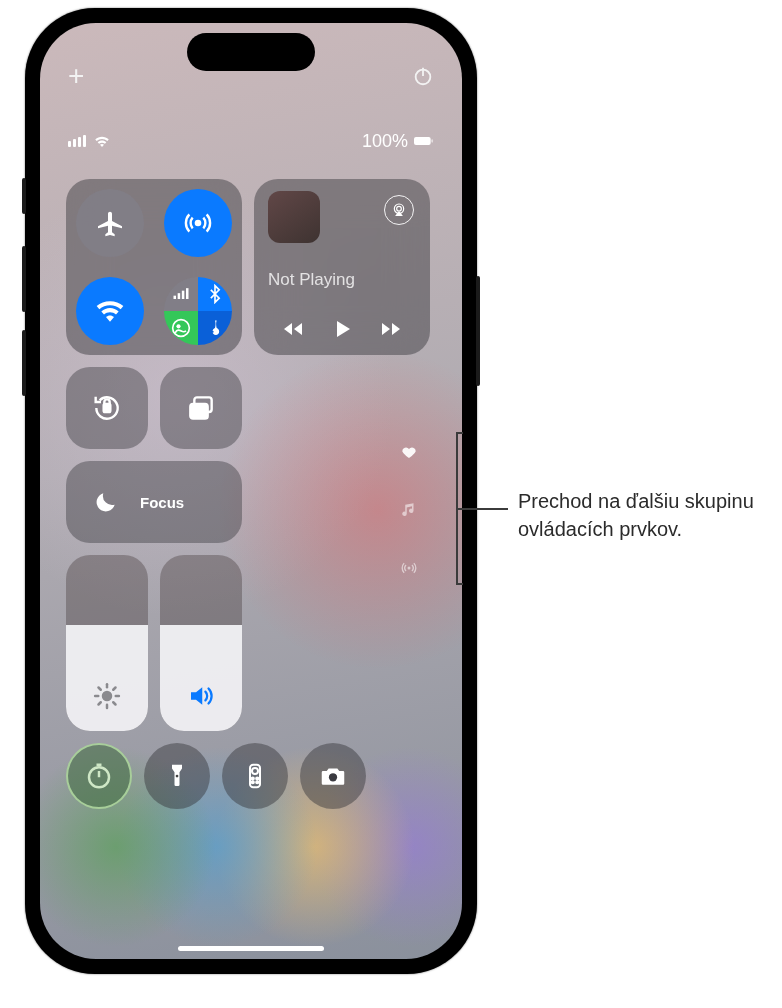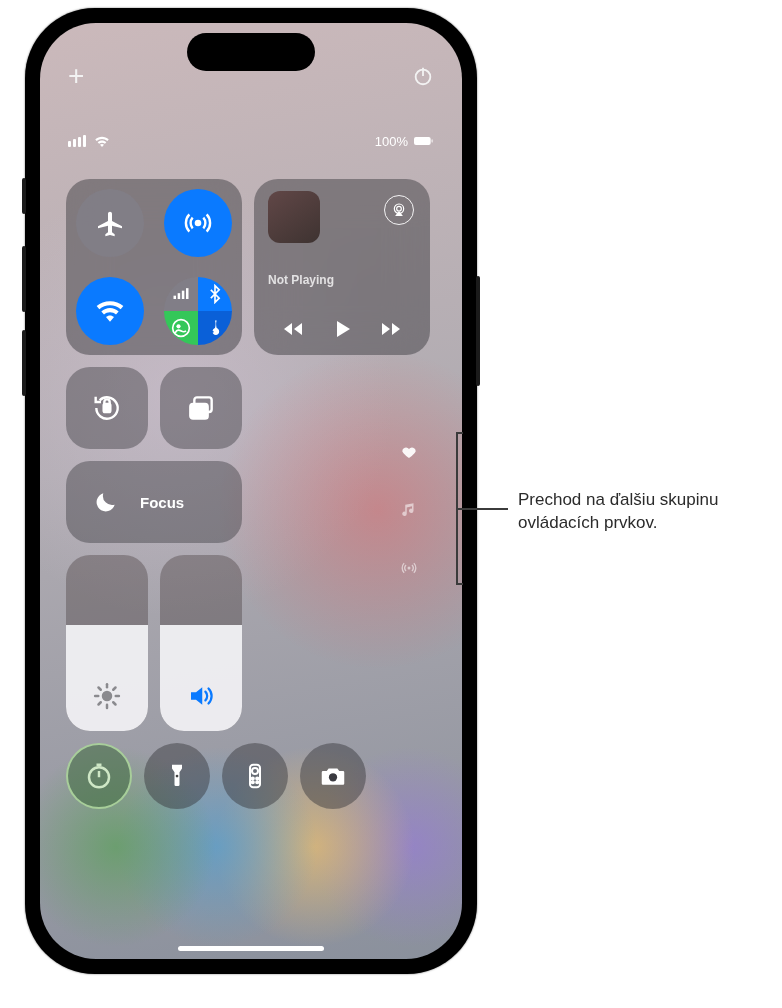--- a/index.html
+++ b/index.html
@@ -48,21 +48,21 @@
 
 .status { position:absolute; top:108px; left:0; right:0; height:20px; padding:0 28px; display:flex; justify-content:space-between; align-items:center; color:#fff; }
 .status .left, .status .right { display:flex; align-items:center; gap:6px; }
 .cell-bars { display:flex; align-items:flex-end; gap:2px; }
 .cell-bars span{ width:3px; background:#fff; border-radius:1px;}
 .cell-bars span:nth-child(1){height:6px}
 .cell-bars span:nth-child(2){height:8px}
 .cell-bars span:nth-child(3){height:10px}
 .cell-bars span:nth-child(4){height:12px}
 .wifi-ico svg, .batt-ico svg { width:20px; height:14px; display:block; }
-.status .pct { font-size:13px; font-weight:500; }
+.status .pct { font-size:18px; font-weight:500; }
 
 .cc { position:absolute; top:156px; left:26px; right:22px; }
 .row { display:flex; gap:12px; }
 
 .module {
   background: rgba(50,50,55,0.45);
   backdrop-filter: blur(20px);
   border-radius: 24px;
 }
 
@@ -91,21 +91,21 @@
   padding:12px 14px 10px;
   position:relative;
   display:flex; flex-direction:column; justify-content:space-between;
 }
 .media .art {
   width:52px; height:52px; border-radius:12px;
   background:linear-gradient(145deg,#614747,#3e3331);
 }
 .media .airplay { position:absolute; top:16px; right:16px; width:30px; height:30px; border:1.8px solid rgba(255,255,255,.9); border-radius:50%; display:flex; align-items:center; justify-content:center;}
 .media .airplay svg{width:16px;height:16px;}
-.media .label { color:rgba(255,255,255,.78); font-size:12px; font-weight:700; }
+.media .label { color:rgba(255,255,255,.78); font-size:17px; font-weight:400; }
 .media .controls { display:flex; justify-content:space-around; align-items:center; }
 .media .controls svg{ width:28px; height:24px; fill:#fff; }
 
 .row2 { margin-top:12px; display:flex; gap:12px;flex-direction:column; }
 .col-left { width:176px; display:flex; flex-direction:column; gap:12px; }
 .two { display:flex; gap:12px; }
 .square { width:82px; height:82px; border-radius:24px; background:rgba(50,50,55,0.40); display:flex; align-items:center; justify-content:center;}
 .square svg{ width:32px; height:32px; }
 .focus { height:82px; border-radius:24px; background:rgba(50,50,55,0.40); display:flex; align-items:center; gap:14px; padding-left:20px; color:#fff; font-size:15px; font-weight:600;}
 .focus .moon { width:40px;height:40px;border-radius:50%;display:flex;align-items:center;justify-content:center; }
@@ -127,21 +127,21 @@
 .round svg { width:30px; height:30px; }
 
 .page-dots { position:absolute; top:420px; right:44px; display:flex; flex-direction:column; gap:36px; align-items:center; color:rgba(255,255,255,.55);}
 .page-dots svg{ width:18px; height:18px; }
 .page-dots .heart{ color:rgba(255,255,255,.92);}
 
 .homebar { position:absolute; bottom:8px; left:50%; transform:translateX(-50%); width:146px; height:5px; border-radius:3px; background:#fff; }
 
 
 .callout-line { position:absolute; background:#3b3b3b; }
-.callout-text { position:absolute; font-size:17px; line-height:1.38; color:#2b2b2b; }
+.callout-text { position:absolute; font-size:20px; line-height:1.38; color:#2b2b2b; }
 </style>
 </head>
 <body>
 
 <div class="phone">
   <div class="side-btn mute"></div>
   <div class="side-btn vu"></div>
   <div class="side-btn vd"></div>
   <div class="side-btn pwr"></div>
 

